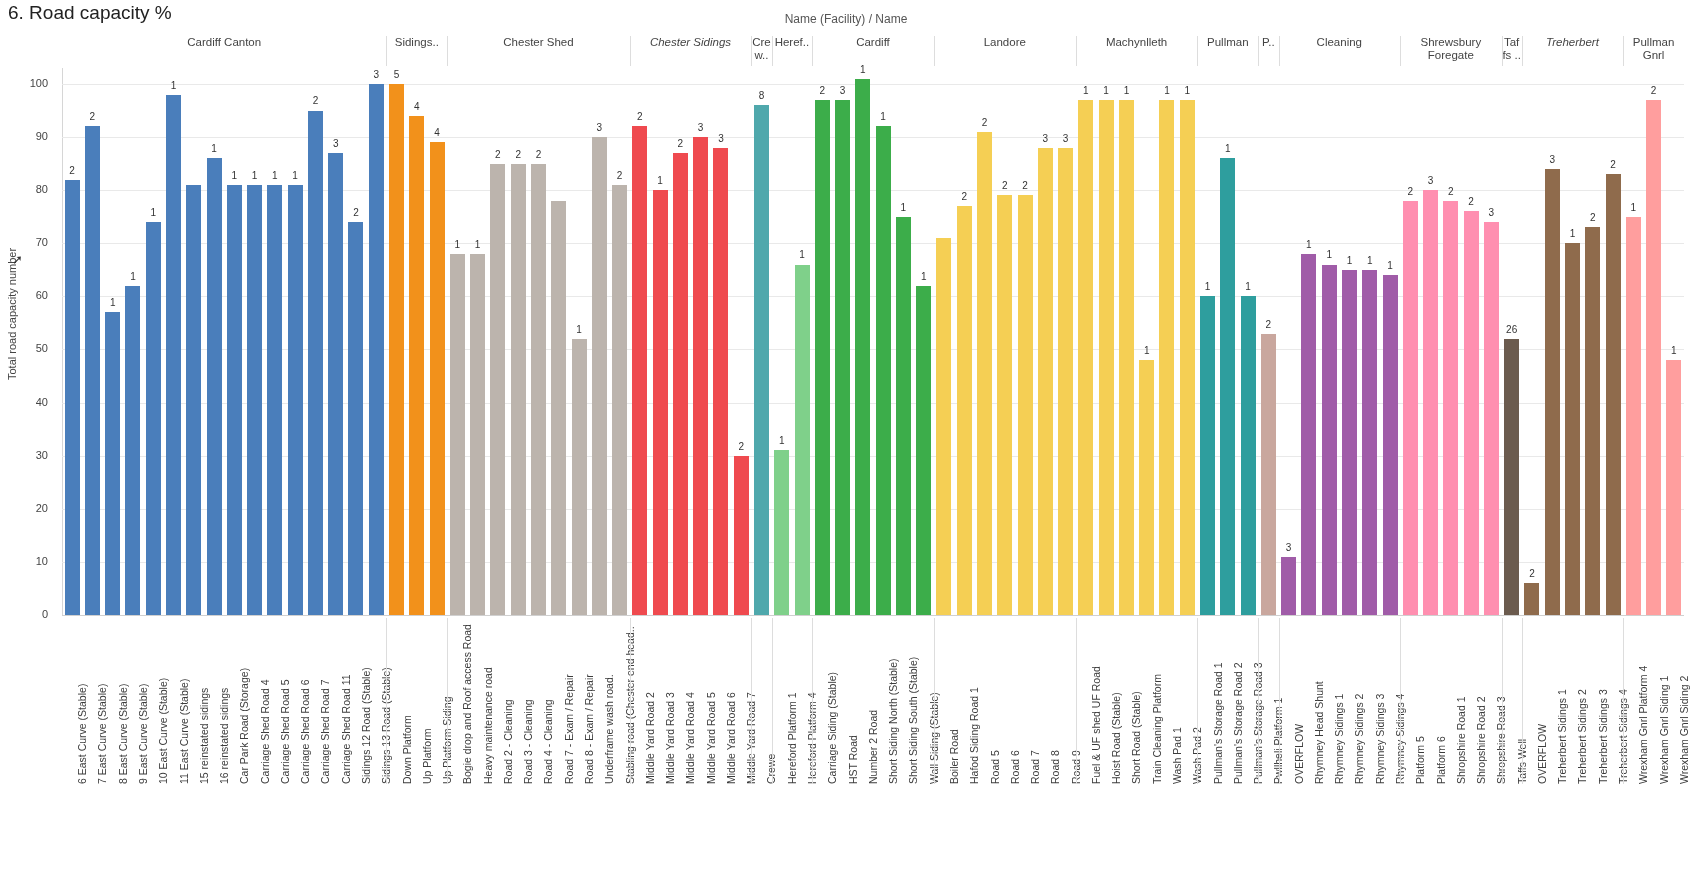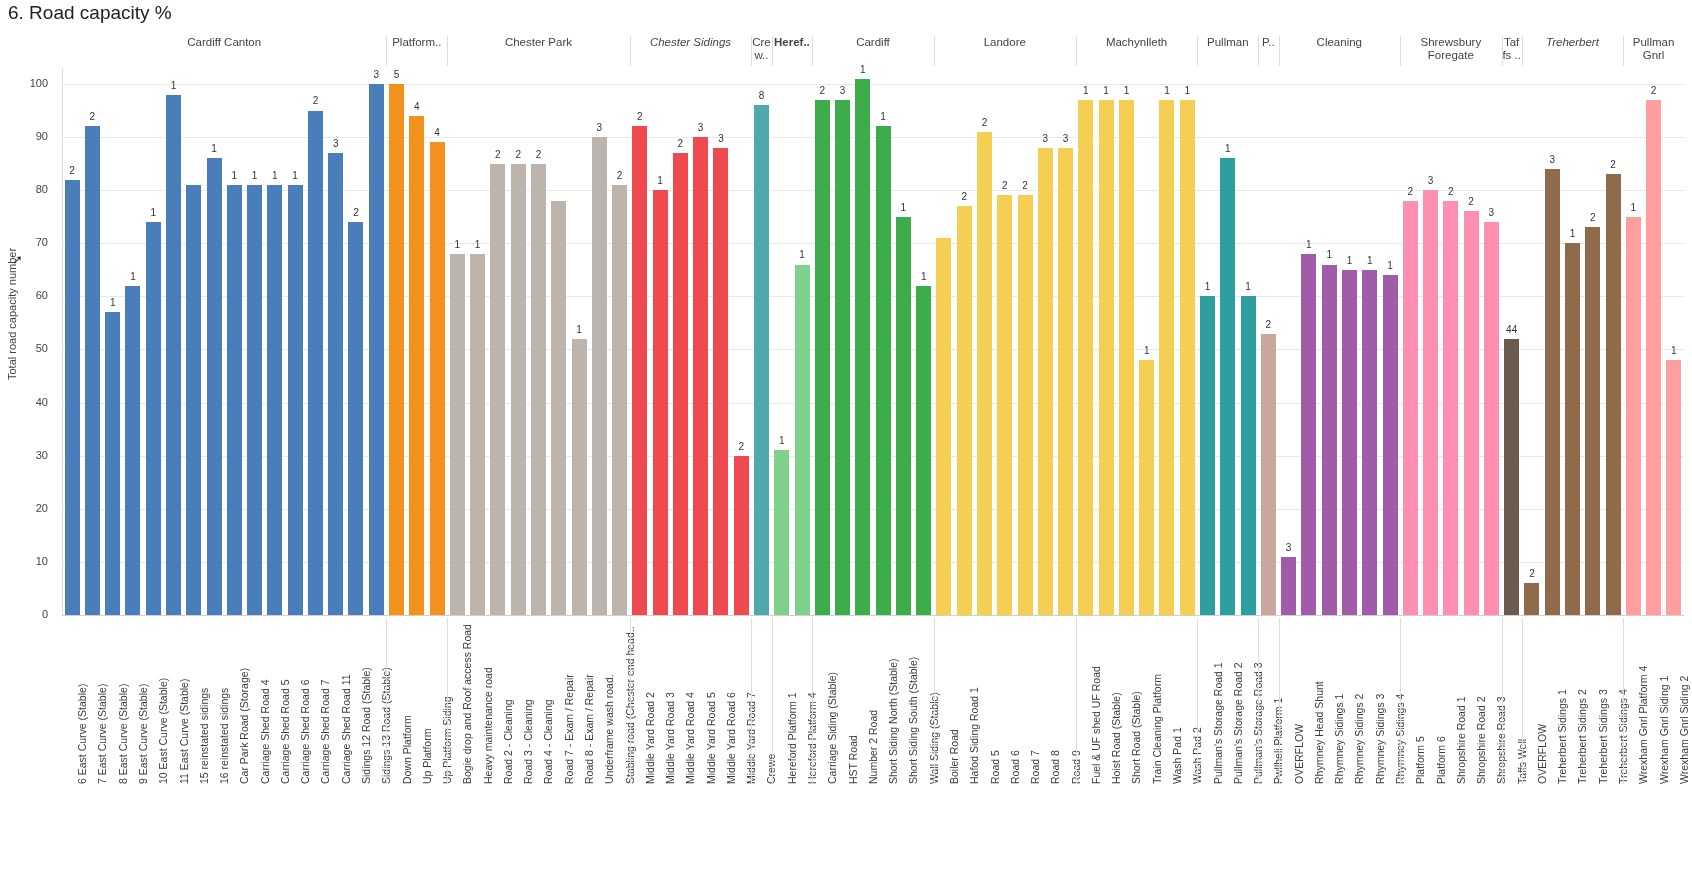--- a/index.html
+++ b/index.html
@@ -147,34 +147,35 @@
     height: 166px;
     background: #dddddd;
   }
 </style>
 </head>
 <body>
 
 <div id="page">
 
   <div id="chart-title">6. Road capacity %</div>
+  <div id="header-label">Name (Facility)  /  Name</div>
   <div id="ylabel">Total road capacity number</div>
   <div id="sort-arrow">➚</div>
 
   <div id="panel-headers">
       <div class="panel-head" style="left: 0px; width: 324.4px;">Cardiff Canton</div>
-      <div class="panel-head" style="left: 324.4px; width: 60.825px;">Platform..</div>
+      <div class="panel-head" style="left: 324.4px; width: 60.825px;">Sidings..</div>
       <div class="panel-sep" style="left: 324.4px; height: 30px;"></div>
-      <div class="panel-head" style="left: 385.225px; width: 182.475px;">Chester Park</div>
+      <div class="panel-head" style="left: 385.225px; width: 182.475px;">Chester Shed</div>
       <div class="panel-sep" style="left: 385.225px; height: 30px;"></div>
       <div class="panel-head" style="left: 567.7px; width: 121.65px; font-style: italic;">Chester Sidings</div>
       <div class="panel-sep" style="left: 567.7px; height: 30px;"></div>
       <div class="panel-head" style="left: 689.35px; width: 20.275px;">Cre w..</div>
       <div class="panel-sep" style="left: 689.35px; height: 30px;"></div>
-      <div class="panel-head" style="left: 709.625px; width: 40.55px; font-weight: bold;">Heref..</div>
+      <div class="panel-head" style="left: 709.625px; width: 40.55px;">Heref..</div>
       <div class="panel-sep" style="left: 709.625px; height: 30px;"></div>
       <div class="panel-head" style="left: 750.175px; width: 121.65px;">Cardiff</div>
       <div class="panel-sep" style="left: 750.175px; height: 30px;"></div>
       <div class="panel-head" style="left: 871.825px; width: 141.925px;">Landore</div>
       <div class="panel-sep" style="left: 871.825px; height: 30px;"></div>
       <div class="panel-head" style="left: 1013.75px; width: 121.65px;">Machynlleth</div>
       <div class="panel-sep" style="left: 1013.75px; height: 30px;"></div>
       <div class="panel-head" style="left: 1135.4px; width: 60.825px;">Pullman</div>
       <div class="panel-sep" style="left: 1135.4px; height: 30px;"></div>
       <div class="panel-head" style="left: 1196.22px; width: 20.275px;">P..</div>
@@ -348,21 +349,21 @@
       <div class="bar-label" style="left: 1338.15px; width: 20.275px; top: 117.767px;">2</div>
       <div class="bar" title="Platform 6: 80" style="left: 1361.06px; width: 15.0035px; height: 424.854px; background: rgb(255, 143, 176);"></div>
       <div class="bar-label" style="left: 1358.42px; width: 20.275px; top: 107.146px;">3</div>
       <div class="bar" title="Shropshire Road 1: 78" style="left: 1381.34px; width: 15.0035px; height: 414.233px; background: rgb(255, 143, 176);"></div>
       <div class="bar-label" style="left: 1378.7px; width: 20.275px; top: 117.767px;">2</div>
       <div class="bar" title="Shropshire Road 2: 76" style="left: 1401.61px; width: 15.0035px; height: 403.612px; background: rgb(255, 143, 176);"></div>
       <div class="bar-label" style="left: 1398.97px; width: 20.275px; top: 128.388px;">2</div>
       <div class="bar" title="Shropshire Road 3: 74" style="left: 1421.89px; width: 15.0035px; height: 392.99px; background: rgb(255, 143, 176);"></div>
       <div class="bar-label" style="left: 1419.25px; width: 20.275px; top: 139.01px;">3</div>
       <div class="bar" title="Taffs Well: 52" style="left: 1442.16px; width: 15.0035px; height: 276.155px; background: rgb(107, 91, 78);"></div>
-      <div class="bar-label" style="left: 1439.52px; width: 20.275px; top: 255.845px;">44</div>
+      <div class="bar-label" style="left: 1439.52px; width: 20.275px; top: 255.845px;">26</div>
       <div class="bar" title="OVERFLOW: 6" style="left: 1462.44px; width: 15.0035px; height: 31.8641px; background: rgb(143, 107, 76);"></div>
       <div class="bar-label" style="left: 1459.8px; width: 20.275px; top: 500.136px;">2</div>
       <div class="bar" title="Treherbert Sidings 1: 84" style="left: 1482.71px; width: 15.0035px; height: 446.097px; background: rgb(143, 107, 76);"></div>
       <div class="bar-label" style="left: 1480.07px; width: 20.275px; top: 85.9029px;">3</div>
       <div class="bar" title="Treherbert Sidings 2: 70" style="left: 1502.99px; width: 15.0035px; height: 371.748px; background: rgb(143, 107, 76);"></div>
       <div class="bar-label" style="left: 1500.35px; width: 20.275px; top: 160.252px;">1</div>
       <div class="bar" title="Treherbert Sidings 3: 73" style="left: 1523.26px; width: 15.0035px; height: 387.68px; background: rgb(143, 107, 76);"></div>
       <div class="bar-label" style="left: 1520.62px; width: 20.275px; top: 144.32px;">2</div>
       <div class="bar" title="Treherbert Sidings 4: 83" style="left: 1543.54px; width: 15.0035px; height: 440.786px; background: rgb(143, 107, 76);"></div>
       <div class="bar-label" style="left: 1540.9px; width: 20.275px; top: 91.2136px;">2</div>

